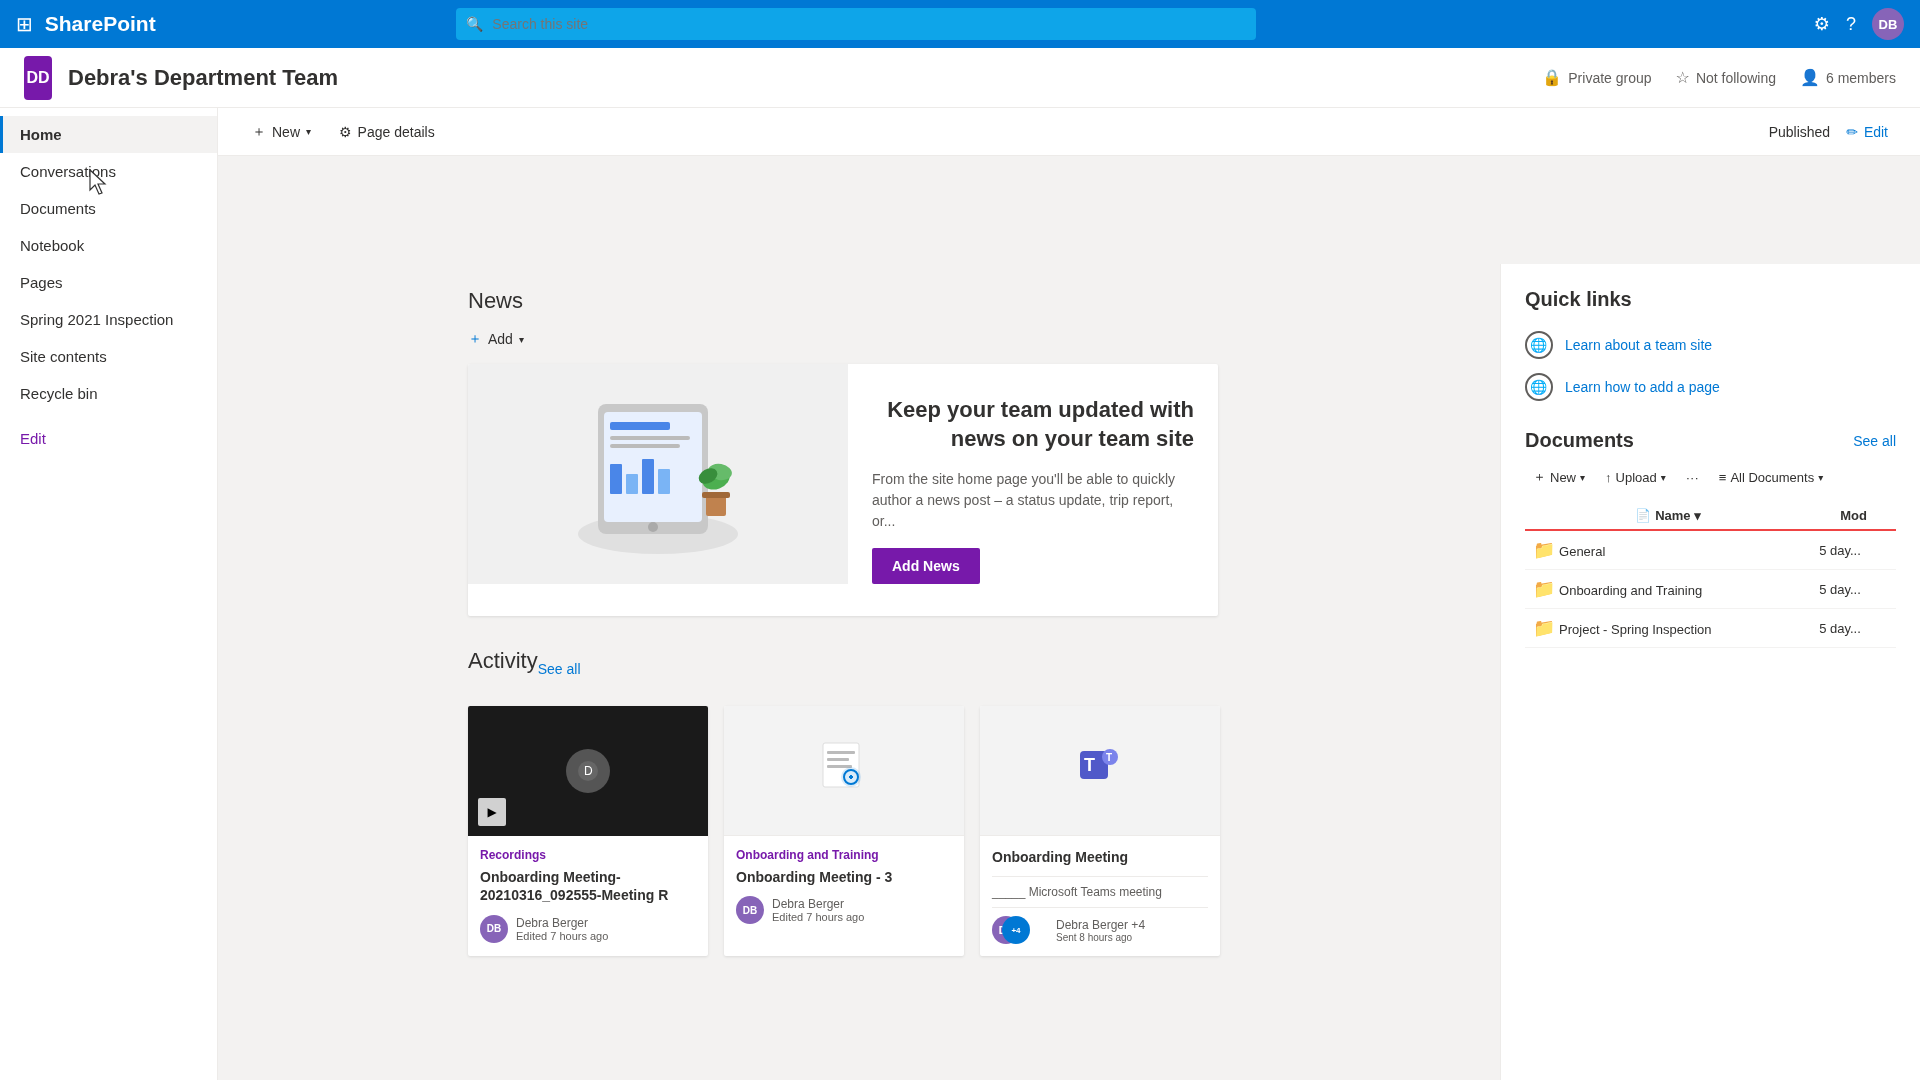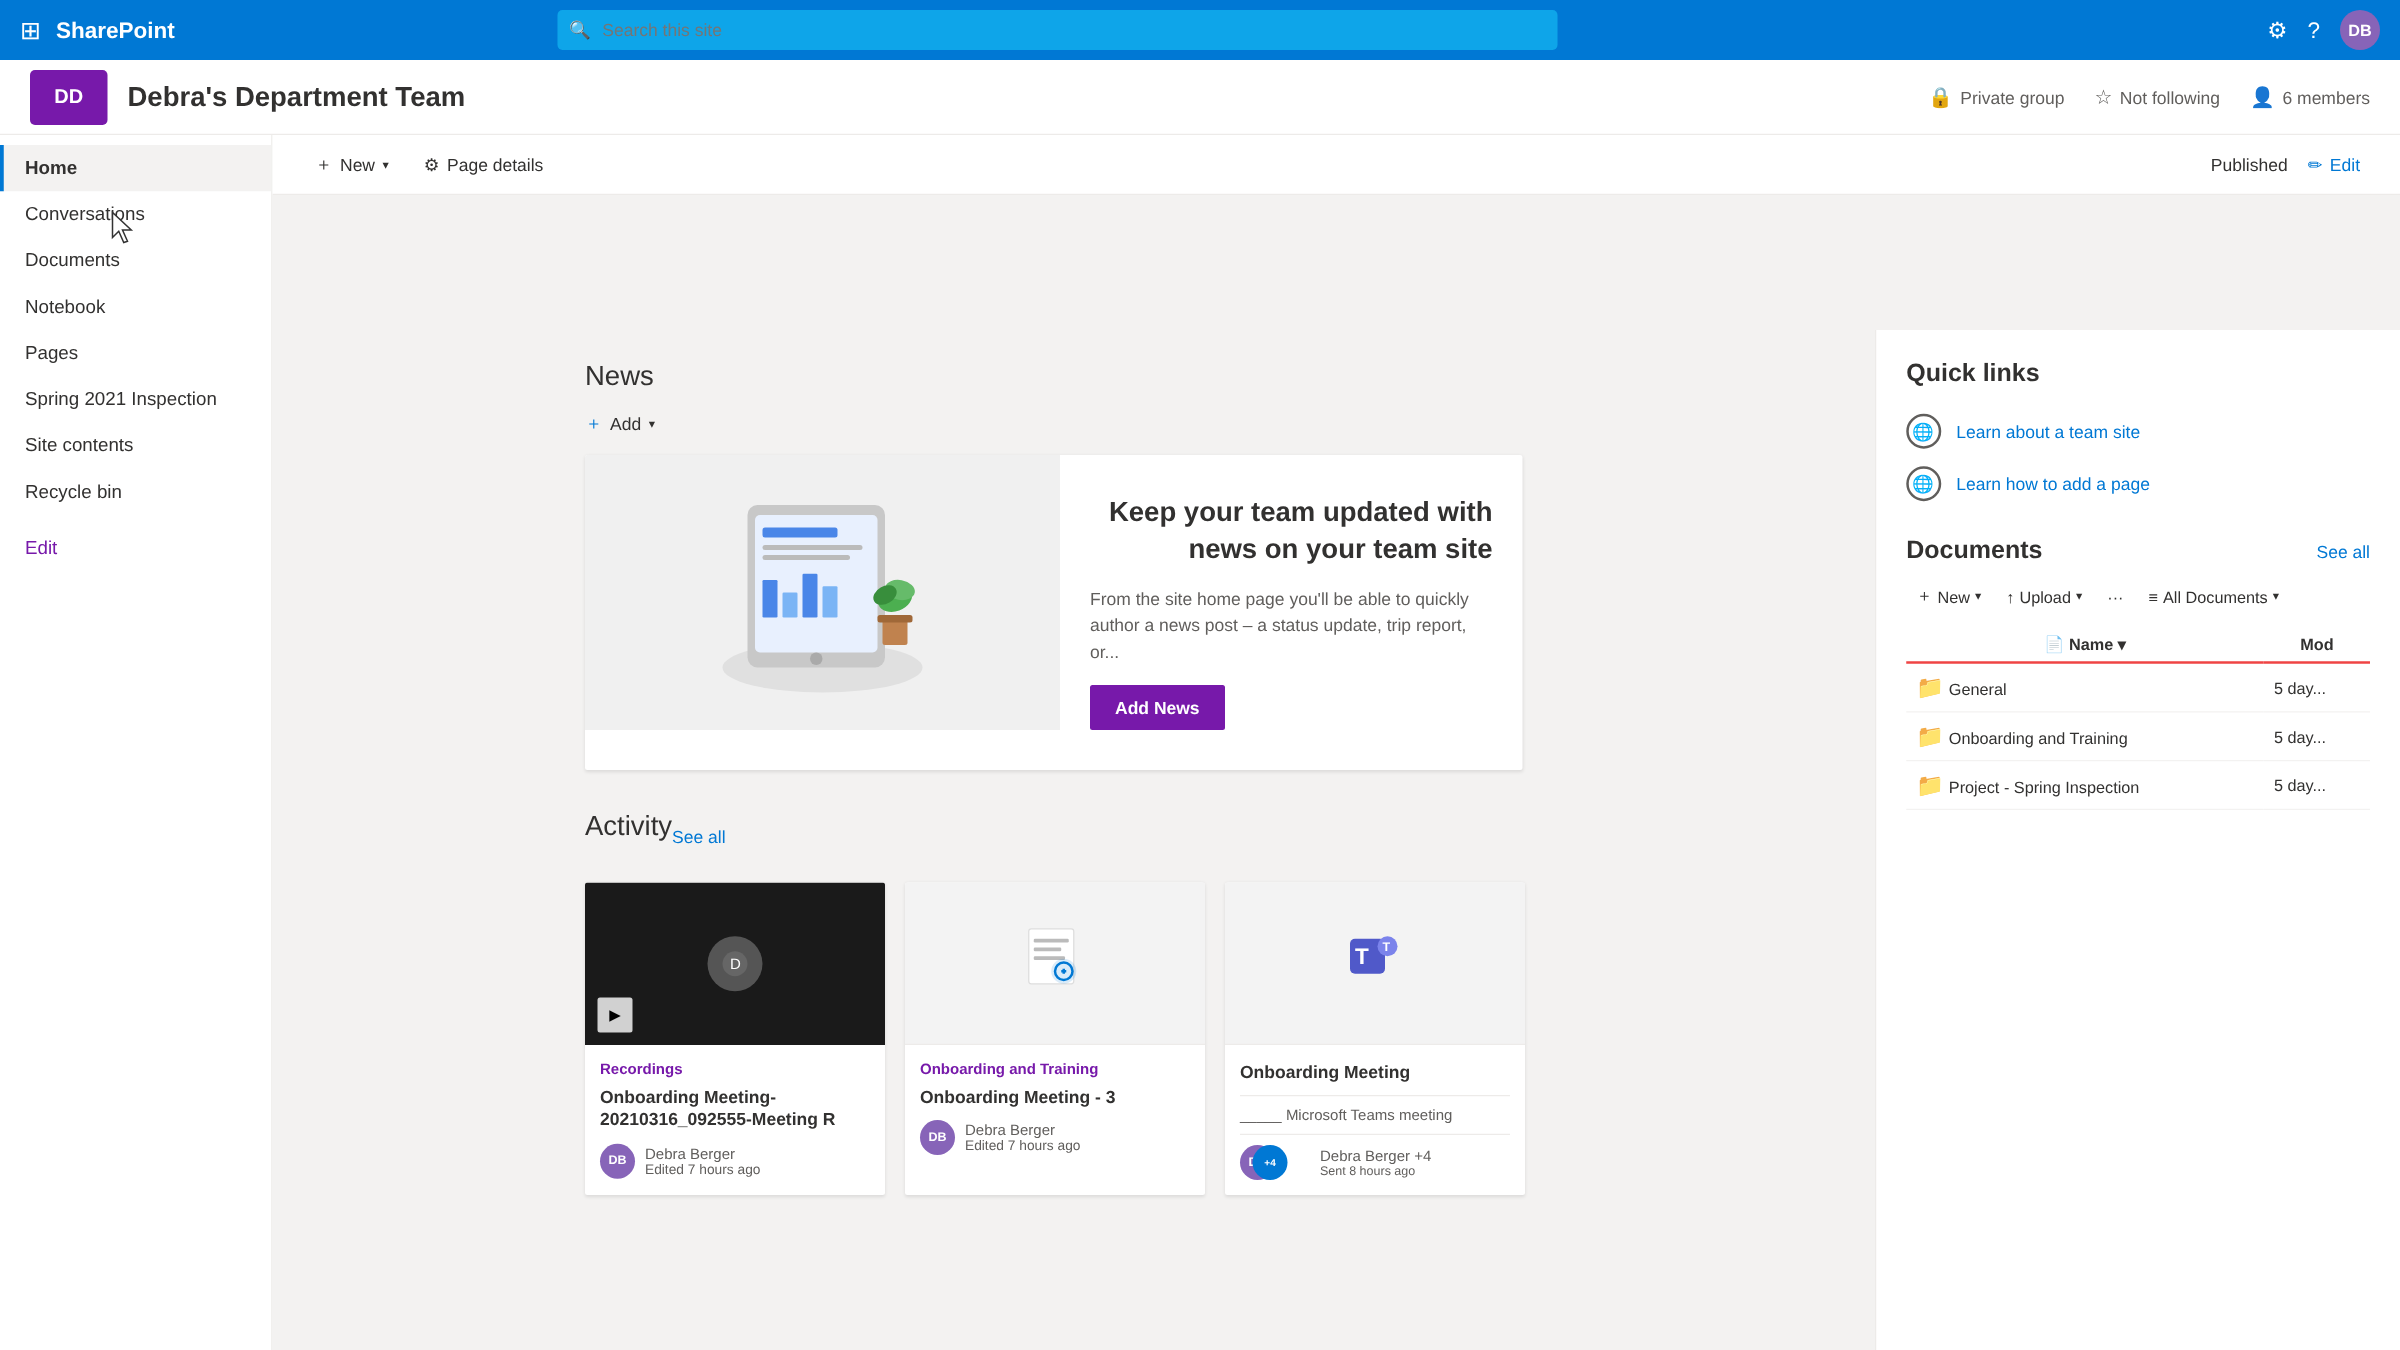--- a/index.html
+++ b/index.html
@@ -18,21 +18,21 @@
       z-index: 100;
     }
     .topbar-apps {
       color: white;
       font-size: 20px;
       cursor: pointer;
       display: flex; align-items: center;
     }
     .topbar-brand {
       color: white;
-      font-size: 18px;
+      font-size: 21px;
       font-weight: 600;
       margin-right: 16px;
     }
     .topbar-search {
       flex: 1;
       max-width: 800px;
       margin: 0 auto;
       position: relative;
     }
     .topbar-search input {
@@ -84,21 +84,21 @@
       left: 0; right: 0;
       background: white;
       height: 60px;
       display: flex;
       align-items: center;
       padding: 0 24px;
       border-bottom: 1px solid #edebe9;
       z-index: 90;
     }
     .site-logo {
-      width: 62px;
+      width: 28px;
       height: 44px;
       border-radius: 4px;
       background: #7719aa;
       display: flex; align-items: center; justify-content: center;
       color: white;
       font-size: 16px;
       font-weight: 700;
       margin-right: 16px;
       flex-shrink: 0;
     }

